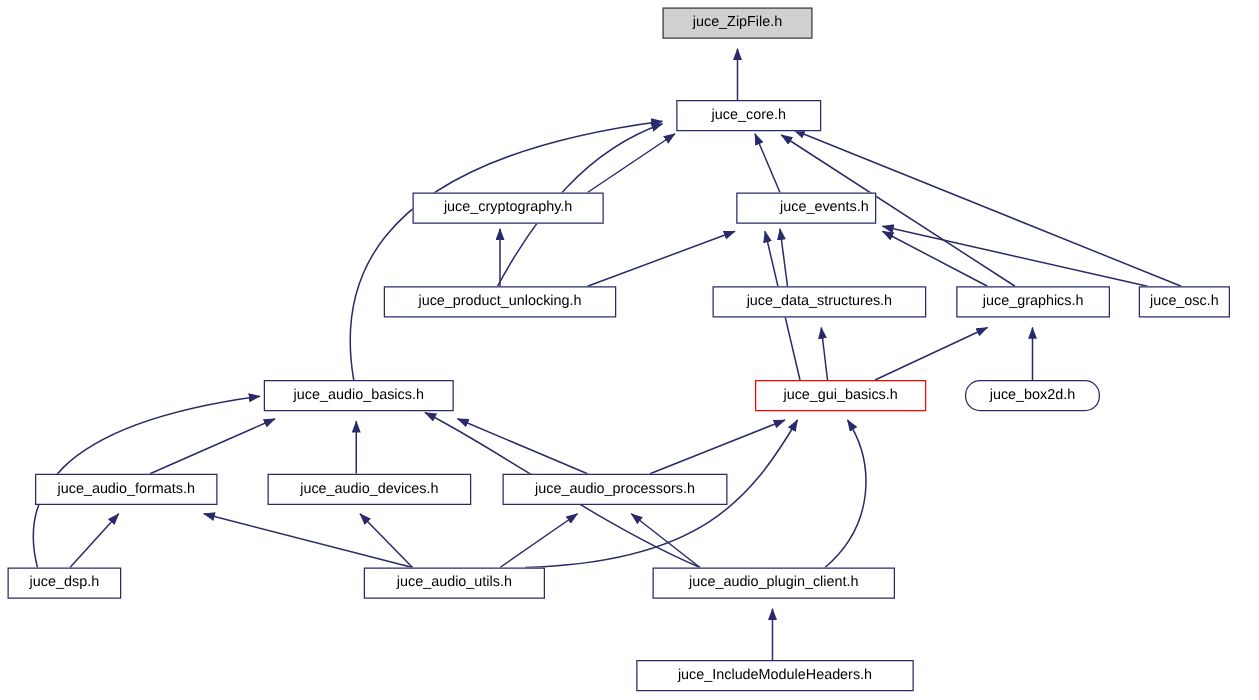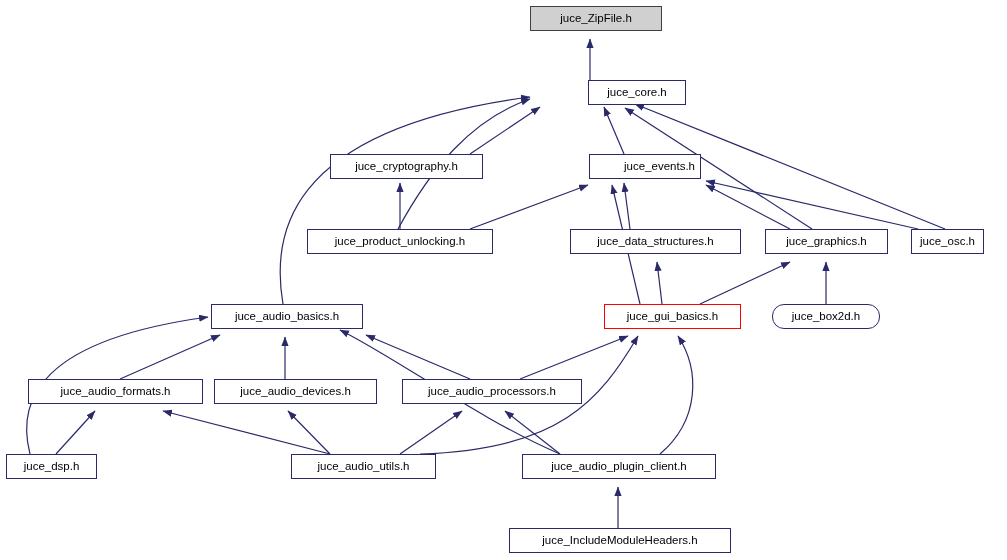--- a/index.html
+++ b/index.html
@@ -115,24 +115,24 @@
       <path d="M560,454 C480,420 400,360 340,330"></path>
 
       <path d="M560,454 L505,411"></path>
 
       <path d="M660,454 C700,420 700,370 678,336"></path>
 
       <path d="M618,528 L618,487"></path>
     </g>
   </svg>
 
-  <div class="node root" style="left:530px; top:6px; width:132px;">
+  <div class="node root" style="left:530px; top:6px; width:120px;">
     <span>juce_ZipFile.h</span>
   </div>
-  <div class="node" style="left:541px; top:80px; width:98px;margin-left:47px;">
+  <div class="node" style="left:541px; top:80px; width:116px;">
     <span>juce_core.h</span>
   </div>
   <div class="node" style="left:330px; top:154px; width:153px;">
     <span>juce_cryptography.h</span>
   </div>
   <div class="node" style="left:589px; top:154px; width:112px;padding-left:36px;">
     <span>juce_events.h</span>
   </div>
   <div class="node" style="left:307px; top:229px; width:186px;justify-content:center;">
     <span>juce_product_unlocking.h</span>
@@ -148,21 +148,21 @@
   </div>
   <div class="node" style="left:211px; top:304px; width:152px;">
     <span>juce_audio_basics.h</span>
   </div>
   <div class="node highlight" style="left:604px; top:304px; width:137px;text-align:center;">
     <span>juce_gui_basics.h</span>
   </div>
   <div class="node" style="left:772px; top:304px; width:108px;border-radius:12px;">
     <span>juce_box2d.h</span>
   </div>
-  <div class="node" style="left:28px; top:379px; width:175px;">
+  <div class="node" style="left:28px; top:379px; width:146px;">
     <span>juce_audio_formats.h</span>
   </div>
   <div class="node" style="left:214px; top:379px; width:163px;">
     <span>juce_audio_devices.h</span>
   </div>
   <div class="node" style="left:402px; top:379px; width:180px;">
     <span>juce_audio_processors.h</span>
   </div>
   <div class="node" style="left:6px; top:454px; width:91px;">
     <span>juce_dsp.h</span>

